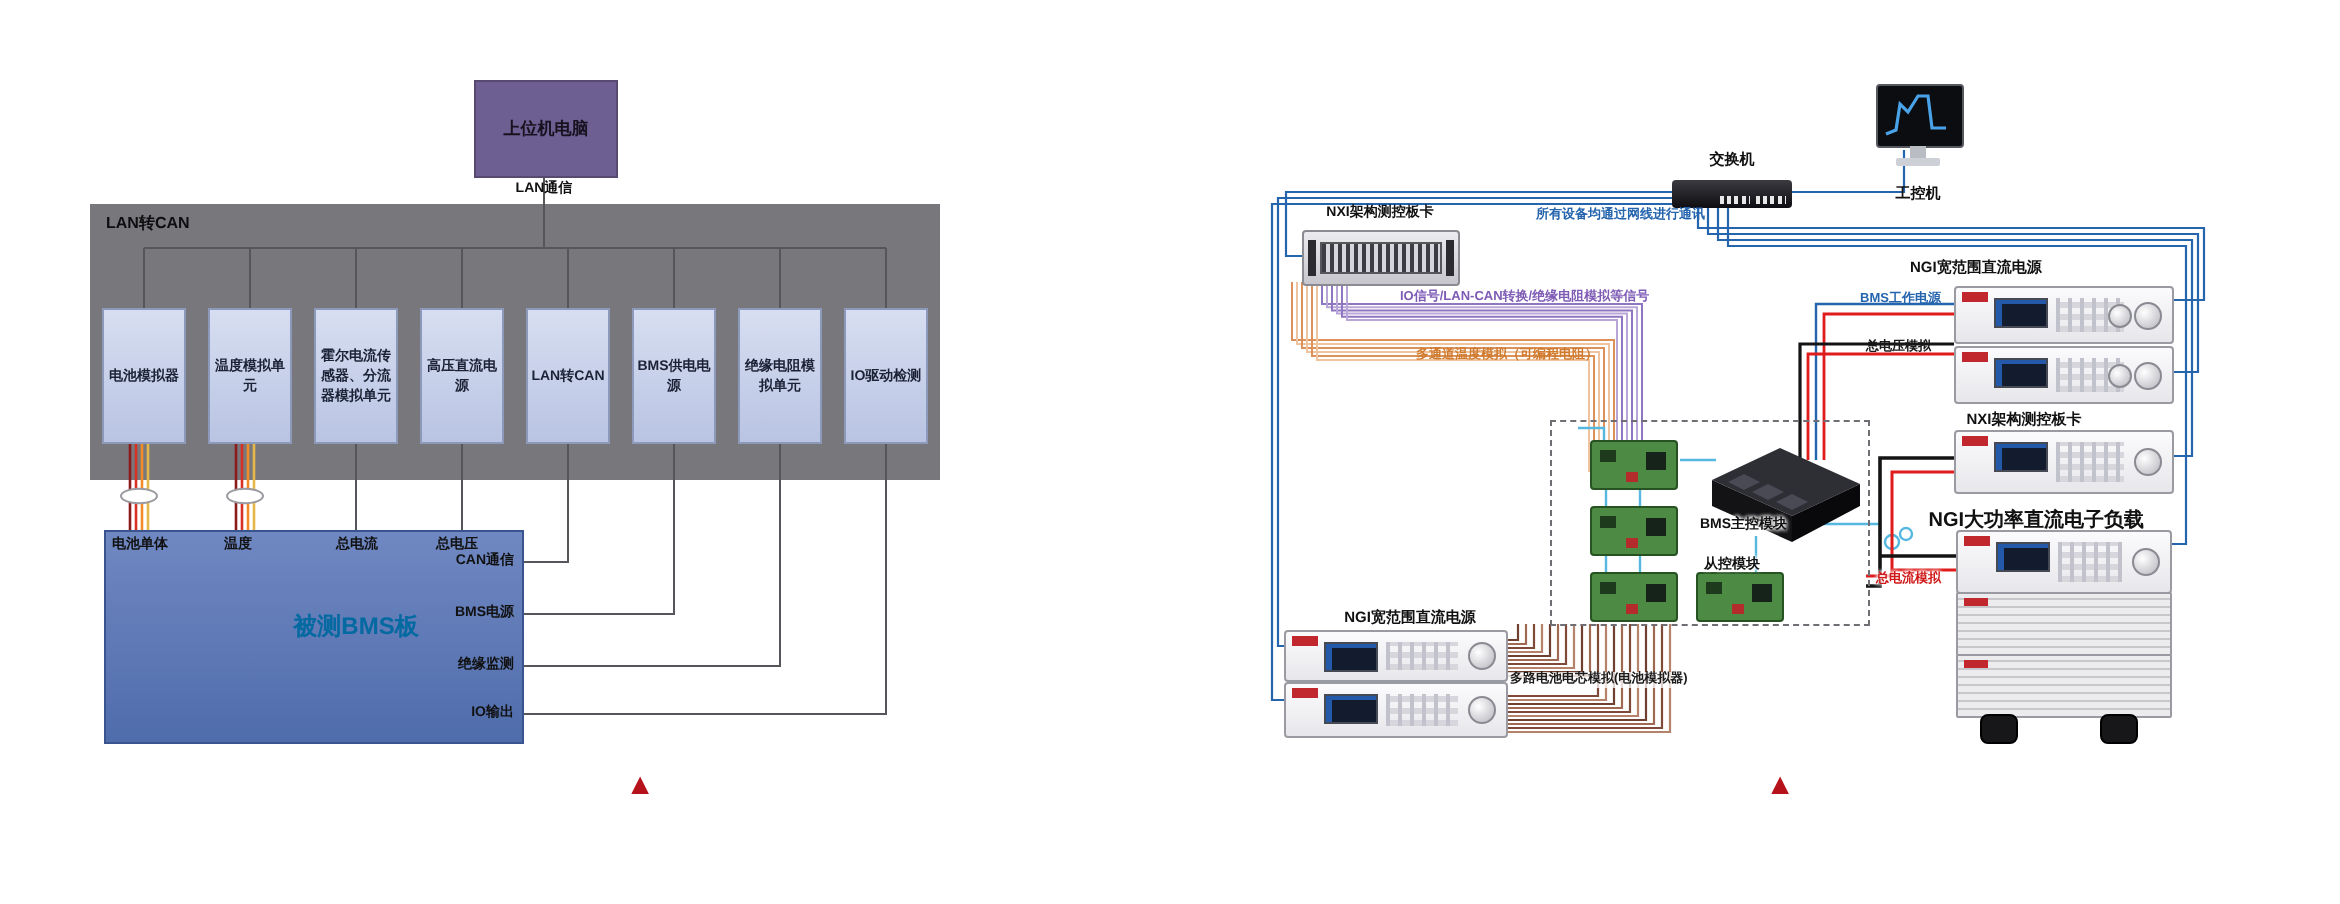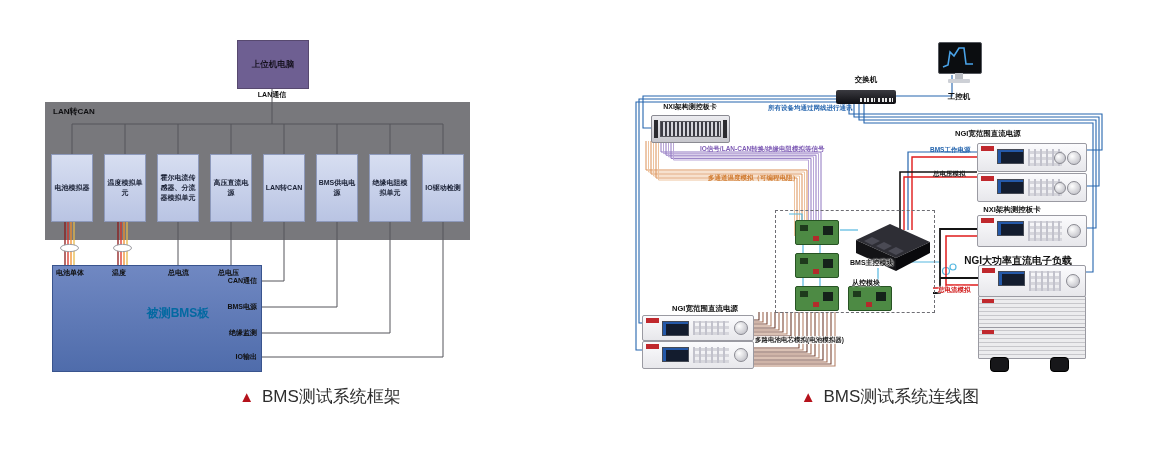--- a/index.html
+++ b/index.html
@@ -227,21 +227,20 @@
   <div class="lbl z3" style="left:112px;top:269px;font-size:7px;">温度</div>
   <div class="lbl z3" style="left:168px;top:269px;font-size:7px;">总电流</div>
   <div class="lbl z3" style="left:218px;top:269px;font-size:7px;">总电压</div>
   <div class="lbl z3" style="left:207px;top:277px;width:50px;text-align:right;font-size:7px;">CAN通信</div>
   <div class="lbl z3" style="left:207px;top:303px;width:50px;text-align:right;font-size:7px;">BMS电源</div>
   <div class="lbl z3" style="left:207px;top:329px;width:50px;text-align:right;font-size:7px;">绝缘监测</div>
   <div class="lbl z3" style="left:207px;top:353px;width:50px;text-align:right;font-size:7px;">IO输出</div>
 
   <div class="ab caption z3" style="left:190px;">
     <span class="tri">▲</span>
-    <span>BMS测试系统框架</span>
   </div>
 
   <div class="lbl z2" style="left:649px;top:103px;width:82px;text-align:center;font-size:7px;">NXI架构测控板卡</div>
   <div class="ab rack z2">
       <b class="l"></b>
       <i></i>
       <b class="r"></b>
     </div>
 
   <div class="lbl z2" style="left:835px;top:76px;width:62px;text-align:center;font-size:7.5px;">交换机</div>
@@ -342,16 +341,15 @@
   <div class="lbl halo z3" style="left:850px;top:259px;font-size:7px;">BMS主控模块</div>
   <div class="lbl halo z3" style="left:852px;top:279px;font-size:7px;">从控模块</div>
 
   <div class="lbl z3" style="left:930px;top:146px;font-size:6.5px;color:#2565ae;">BMS工作电源</div>
   <div class="lbl z3" style="left:933px;top:170px;font-size:6.5px;color:#1b1b1b;">总电压模拟</div>
   <div class="lbl halo z3" style="left:938px;top:286px;font-size:6.5px;color:#d01818;">总电流模拟</div>
   <div class="lbl whitebg z3" style="left:754px;top:336px;font-size:6.5px;color:#1b1b1b;">多路电池电芯模拟(电池模拟器)</div>
 
   <div class="ab caption z3" style="left:760px;">
     <span class="tri">▲</span>
-    <span>BMS测试系统连线图</span>
   </div>
 
 </div>
 
 </body></html>

